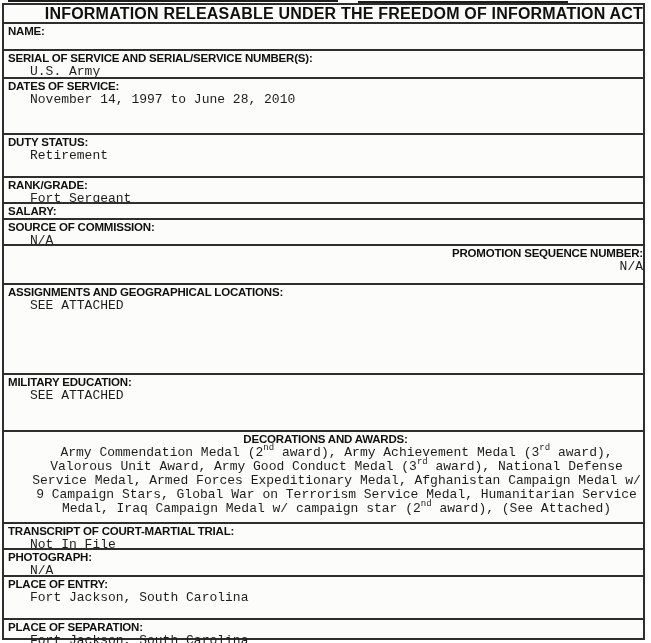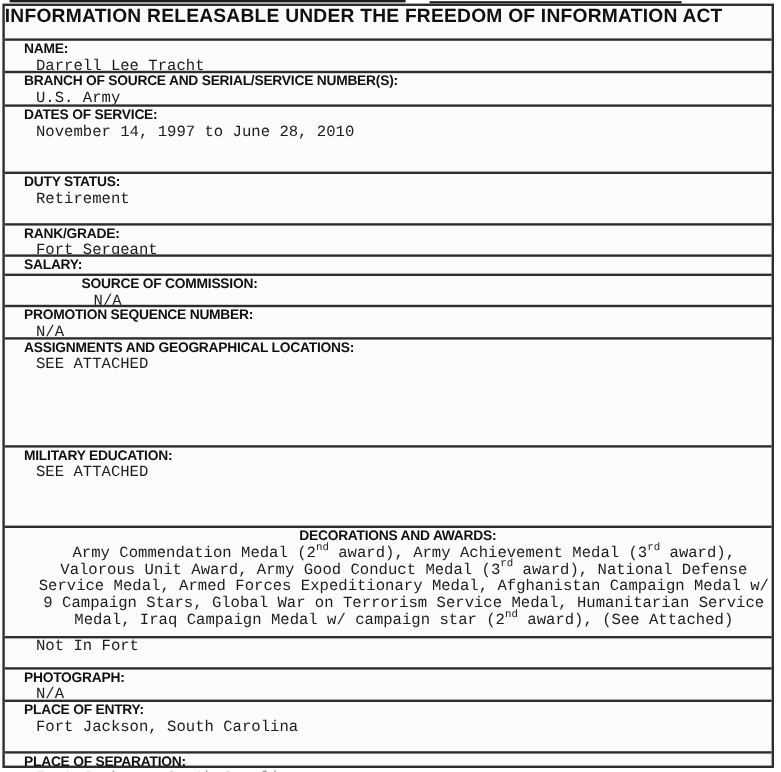--- a/index.html
+++ b/index.html
@@ -30,23 +30,23 @@
     left: 2px;
     top: 3px;
     width: 643px;
     height: 637px;
     box-sizing: border-box;
     border: 2px solid var(--border, #2e2e2e);
     background: var(--bg, #fcfcfa);
   }
   .title-bar {
     box-sizing: border-box;
-    height: 29px;
+    height: 19px;
     border-bottom: 2px solid var(--border, #2e2e2e);
-    text-align: left;
+    text-align: right;
     font-weight: bold;
     font-size: 16px;
     line-height: 18px;
     letter-spacing: 0.2px;
     color: var(--text, #101010);
     white-space: nowrap;
   }
   .row {
     box-sizing: border-box;
     border-bottom: 2px solid var(--border, #2e2e2e);
@@ -54,21 +54,20 @@
   }
   .row:last-child { border-bottom: none; }
   .label {
     font-size: 11.5px;
     font-weight: bold;
     letter-spacing: -0.2px;
     line-height: 13px;
     padding: 1px 0 0 4px;
     color: var(--text, #101010);
     white-space: nowrap;
-    margin-left: 12px;
   }
   .value {
     font-family: "Liberation Mono", "DejaVu Sans Mono", monospace;
     font-size: 13px;
     line-height: 14px;
     padding-left: 26px;
     color: var(--vtext, #1d1d1d);
     white-space: nowrap;
   }
   .value sup {
@@ -83,26 +82,23 @@
 <body>
 
 <div class="page">
   <div class="scan-artifact artifact-1"></div>
   <div class="scan-artifact artifact-2"></div>
   <div class="doc">
     <div class="title-bar">INFORMATION RELEASABLE UNDER THE FREEDOM OF INFORMATION ACT</div>
     <div>
         <div class="row" style="height: 27px;">
           <div class="label">NAME:</div>
-          <div class="value">
-            <div class="vline">Darrell Lee Tracht</div>
-          </div>
         </div>
         <div class="row" style="height: 28px;">
-          <div class="label">BRANCH OF SOURCE AND SERIAL/SERVICE NUMBER(S):</div>
+          <div class="label">SERIAL OF SERVICE AND SERIAL/SERVICE NUMBER(S):</div>
           <div class="value">
             <div class="vline">U.S. Army</div>
           </div>
         </div>
         <div class="row" style="height: 56px;">
           <div class="label">DATES OF SERVICE:</div>
           <div class="value">
             <div class="vline">November 14, 1997 to June 28, 2010</div>
           </div>
         </div>
@@ -117,57 +113,58 @@
           <div class="value">
             <div class="vline">Fort Sergeant</div>
           </div>
         </div>
         <div class="row" style="height: 16px;">
           <div class="label">SALARY:</div>
           <div class="value">
             <div class="vline">N/A</div>
           </div>
         </div>
-        <div class="row" style="height: 26px; padding-left: 48px;">
+        <div class="row" style="height: 26px;">
           <div class="label">SOURCE OF COMMISSION:</div>
           <div class="value">
             <div class="vline">N/A</div>
           </div>
         </div>
-        <div class="row" style="height: 27px;">
+        <div class="row" style="height: 39px; text-align: right;">
           <div class="label">PROMOTION SEQUENCE NUMBER:</div>
           <div class="value">
             <div class="vline">N/A</div>
           </div>
         </div>
         <div class="row" style="height: 90px;">
           <div class="label">ASSIGNMENTS AND GEOGRAPHICAL LOCATIONS:</div>
           <div class="value">
             <div class="vline">SEE ATTACHED</div>
           </div>
         </div>
-        <div class="row" style="height: 67px;">
+        <div class="row" style="height: 57px;">
           <div class="label">MILITARY EDUCATION:</div>
           <div class="value">
             <div class="vline">SEE ATTACHED</div>
           </div>
         </div>
         <div class="row" style="height: 92px; text-align: center;">
           <div class="label">DECORATIONS AND AWARDS:</div>
           <div class="value">
             <div class="vline">Army Commendation Medal (2<sup>nd</sup> award), Army Achievement Medal (3<sup>rd</sup> award),</div>
             <div class="vline">Valorous Unit Award, Army Good Conduct Medal (3<sup>rd</sup> award), National Defense</div>
             <div class="vline">Service Medal, Armed Forces Expeditionary Medal, Afghanistan Campaign Medal w/</div>
             <div class="vline">9 Campaign Stars, Global War on Terrorism Service Medal, Humanitarian Service</div>
             <div class="vline">Medal, Iraq Campaign Medal w/ campaign star (2<sup>nd</sup> award), (See Attached)</div>
           </div>
         </div>
         <div class="row" style="height: 26px;">
+          <div class="label">TRANSCRIPT OF COURT-MARTIAL TRIAL:</div>
           <div class="value">
-            <div class="vline">Not In Fort</div>
+            <div class="vline">Not In File</div>
           </div>
         </div>
         <div class="row" style="height: 27px;">
           <div class="label">PHOTOGRAPH:</div>
           <div class="value">
             <div class="vline">N/A</div>
           </div>
         </div>
         <div class="row" style="height: 43px;">
           <div class="label">PLACE OF ENTRY:</div>

